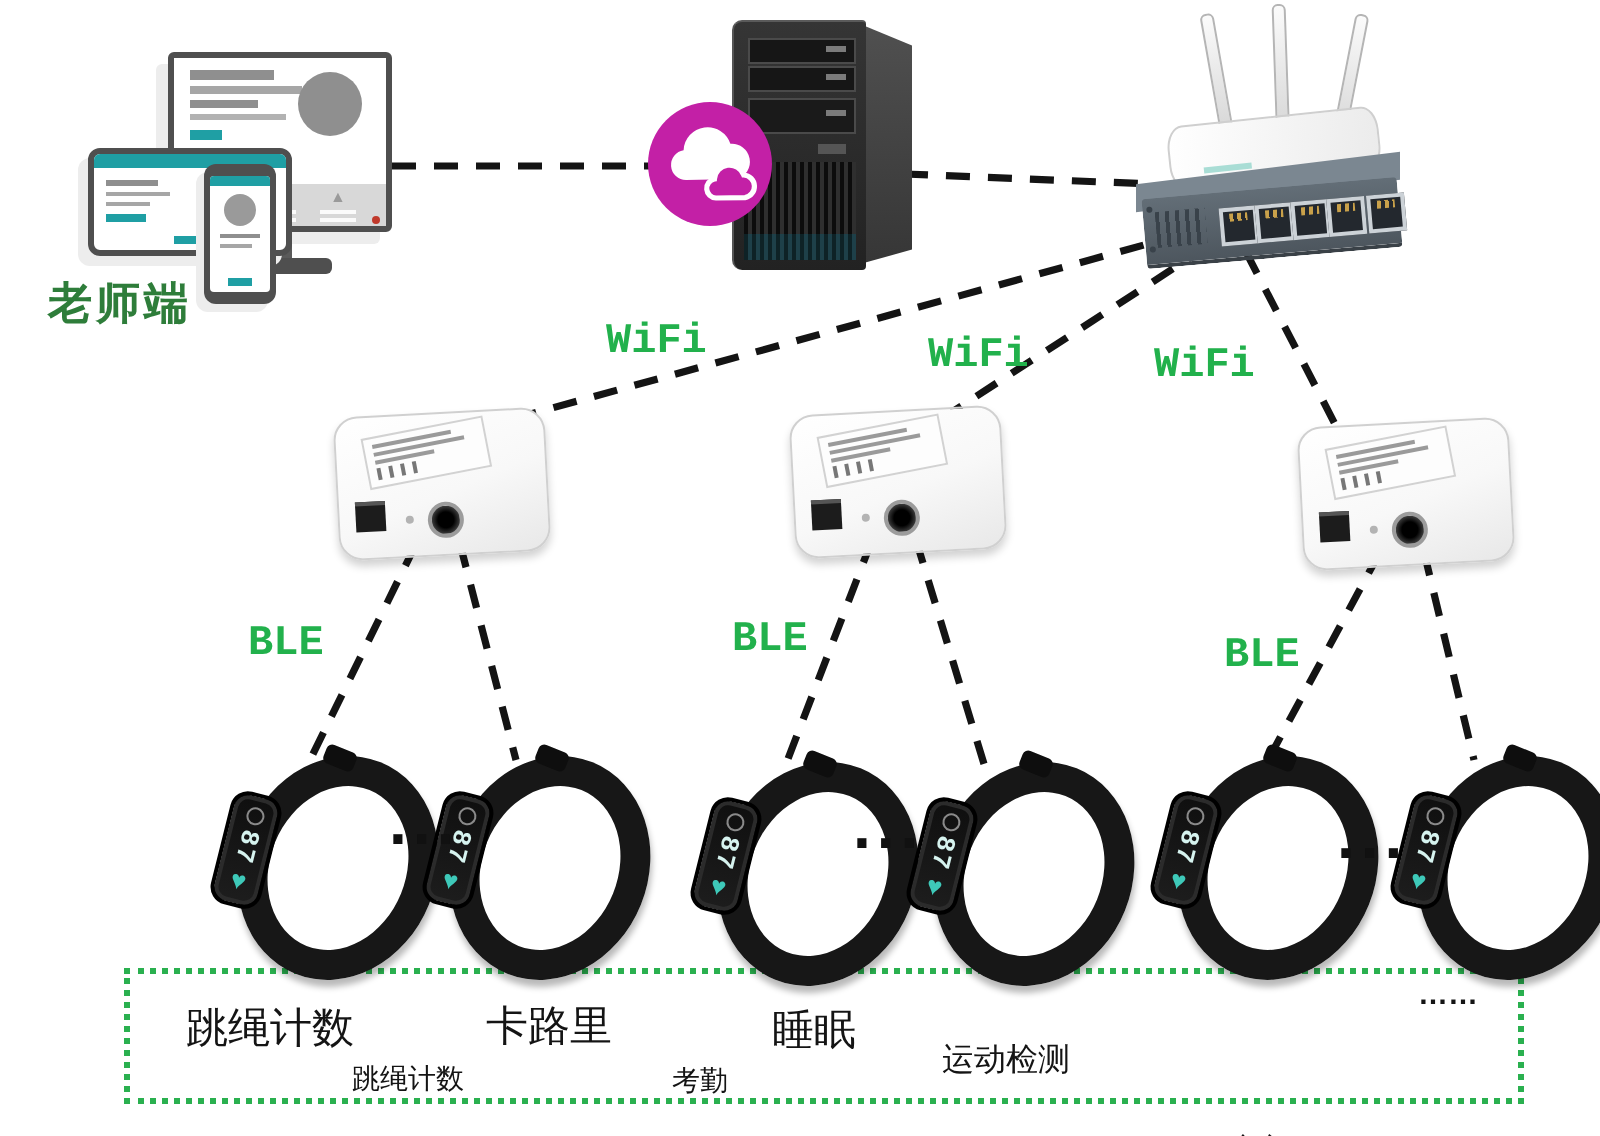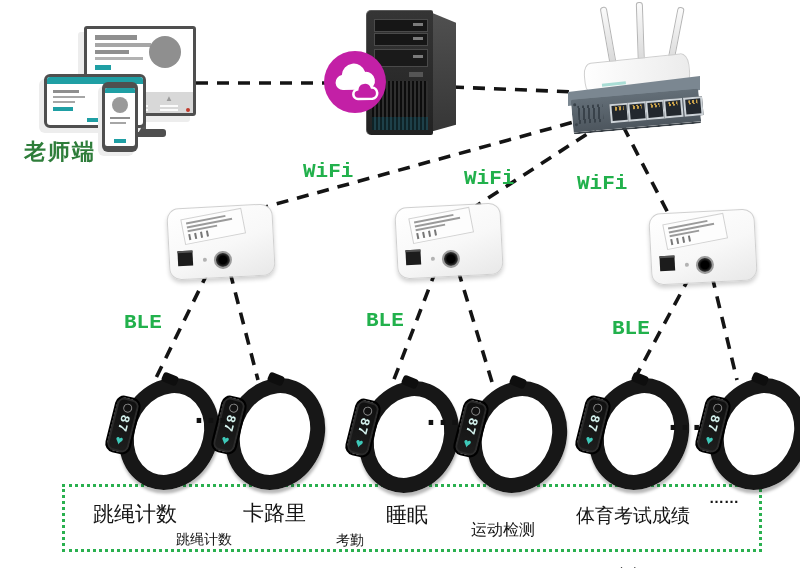--- a/index.html
+++ b/index.html
@@ -366,18 +366,17 @@
 
   <span class="endlbl teacher-lbl">老师端</span>
 
   <div class="abs featbox">
     <span class="feat f0">跳绳计数</span>
     <span class="feat f1">跳绳计数</span>
     <span class="feat f2">卡路里</span>
     <span class="feat f3">考勤</span>
     <span class="feat f4">睡眠</span>
     <span class="feat f5">运动检测</span>
-    <span class="feat f6">体育考试成绩</span>
     <span class="feat f7">心率</span>
     <span class="feat f8">……</span>
   </div>
 
 </div>
 
 </body></html>

